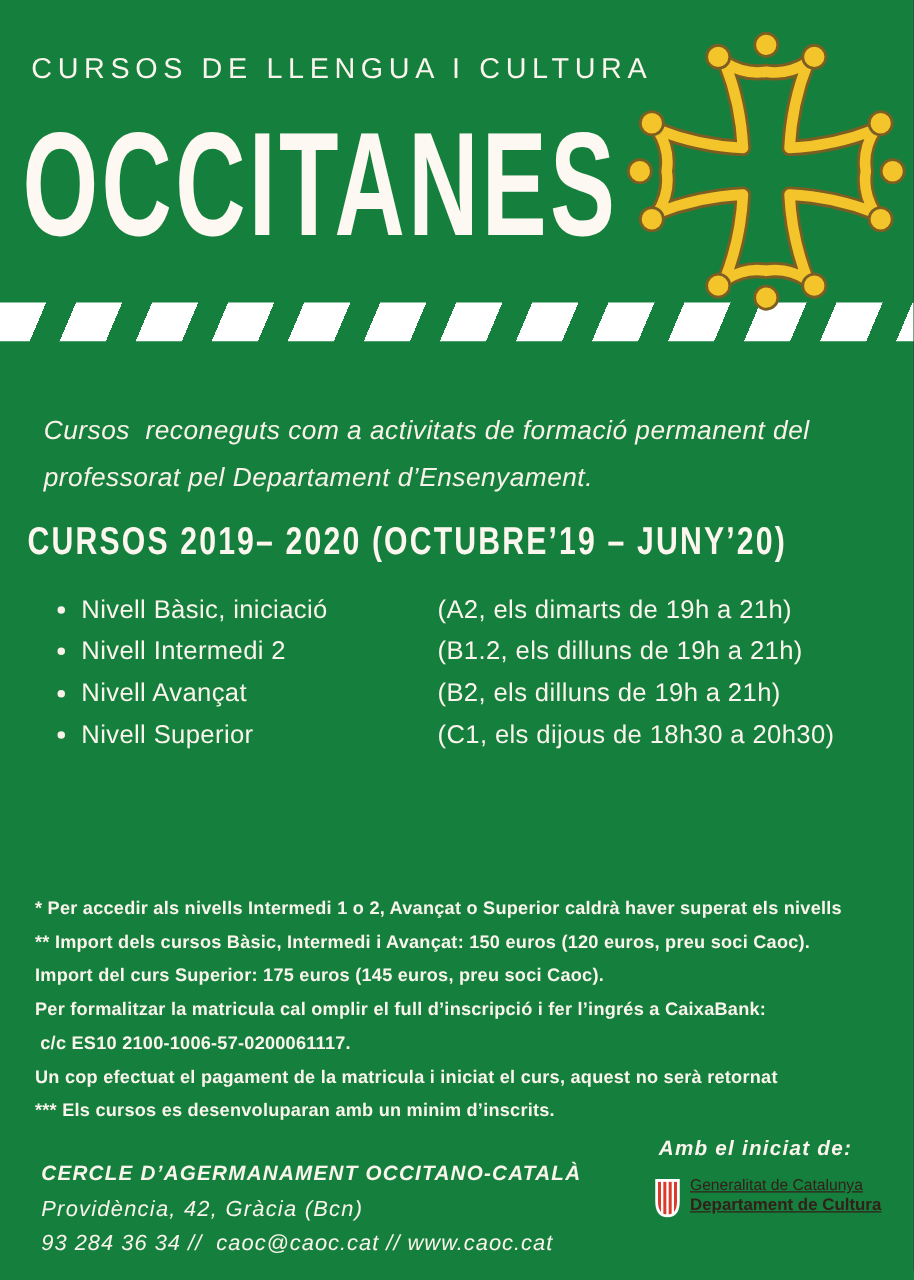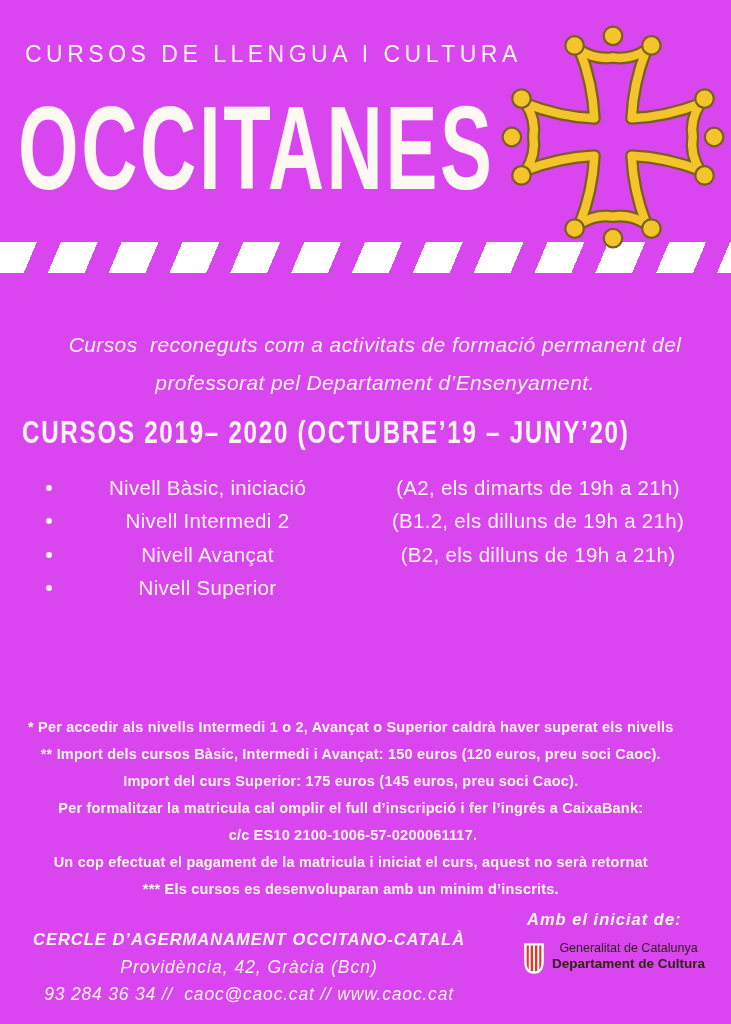--- a/index.html
+++ b/index.html
@@ -1,20 +1,19 @@
 <!DOCTYPE html>
 <html><head>
 <meta charset="utf-8">
 <style>
   html,body{margin:0;padding:0;background:#333;}
   .poster{
     position:relative;width:731px;height:1024px;overflow:hidden;
-    background:#d946ef;
+    background:#15803d;
     font-family:"Liberation Sans","DejaVu Sans",sans-serif;
-    text-align:center;
     -webkit-font-smoothing:antialiased;
   }
   
   .eyebrow{
     position:absolute;left:25px;top:43px;
     font-size:23px;line-height:1;letter-spacing:4.5px;
     color:#FBF4EC;white-space:nowrap;
   }
   .title-wrap{position:absolute;left:18px;top:89px;}
   .title-text{
@@ -64,21 +63,21 @@
   .org{font-size:16.5px;font-weight:bold;letter-spacing:1px;line-height:27.5px;white-space:nowrap;}
   .addr{font-size:17.5px;letter-spacing:1px;line-height:27.5px;white-space:nowrap;}
   .contact{font-size:17.5px;letter-spacing:0.8px;line-height:27.5px;white-space:pre;}
   .support{
     position:absolute;left:527px;top:908px;
     font-size:16.5px;font-weight:bold;font-style:italic;
     letter-spacing:1px;line-height:22px;color:#FBF4EC;white-space:nowrap;
   }
   .logo{position:absolute;left:523px;top:941px;display:flex;align-items:flex-start;}
   .logo-shield{flex:0 0 auto;width:22px;height:33px;margin-top:1px;}
-  .logo-text{margin-left:7px;color:#32201A;}
+  .logo-text{margin-left:7px;color:#32201A;text-decoration:underline;}
   .logo-line1{font-size:12.5px;line-height:14.5px;white-space:nowrap;}
   .logo-line2{font-size:13.5px;font-weight:bold;line-height:15px;white-space:nowrap;}
 </style>
 </head>
 <body>
 
 <div class="poster">
 
   <div class="eyebrow">CURSOS DE LLENGUA I CULTURA</div>
 
@@ -136,20 +135,21 @@
       <span class="course-schedule">(B1.2, els dilluns de 19h a 21h)</span>
     </div>
     <div class="course-row">
       <span class="bullet"></span>
       <span class="course-label">Nivell Avançat</span>
       <span class="course-schedule">(B2, els dilluns de 19h a 21h)</span>
     </div>
     <div class="course-row">
       <span class="bullet"></span>
       <span class="course-label">Nivell Superior</span>
+      <span class="course-schedule">(C1, els dijous de 18h30 a 20h30)</span>
     </div>
   </div>
 
   <div class="notes">
     <div class="note-line">* Per accedir als nivells Intermedi 1 o 2, Avançat o Superior caldrà haver superat els nivells</div>
     <div class="note-line">** Import dels cursos Bàsic, Intermedi i Avançat: 150 euros (120 euros, preu soci Caoc).</div>
     <div class="note-line">Import del curs Superior: 175 euros (145 euros, preu soci Caoc).</div>
     <div class="note-line">Per formalitzar la matricula cal omplir el full d’inscripció i fer l’ingrés a CaixaBank:</div>
     <div class="note-line"> c/c ES10 2100-1006-57-0200061117.</div>
     <div class="note-line">Un cop efectuat el pagament de la matricula i iniciat el curs, aquest no serà retornat</div>

